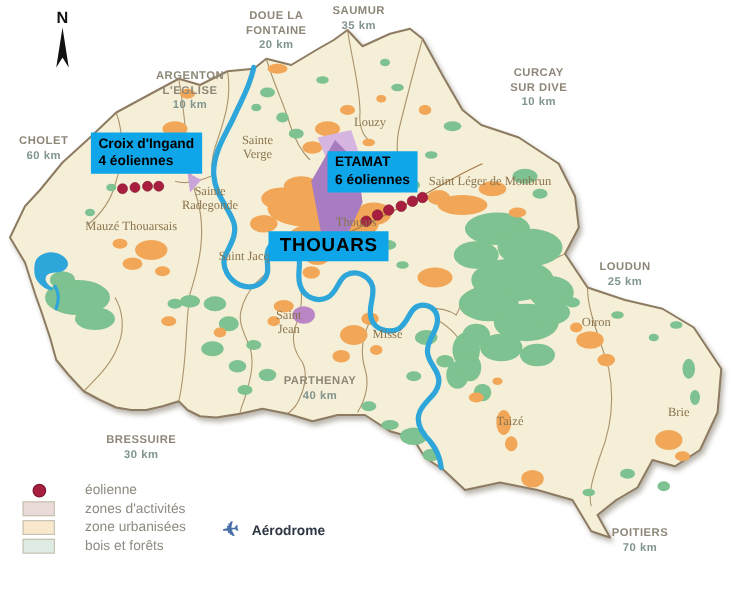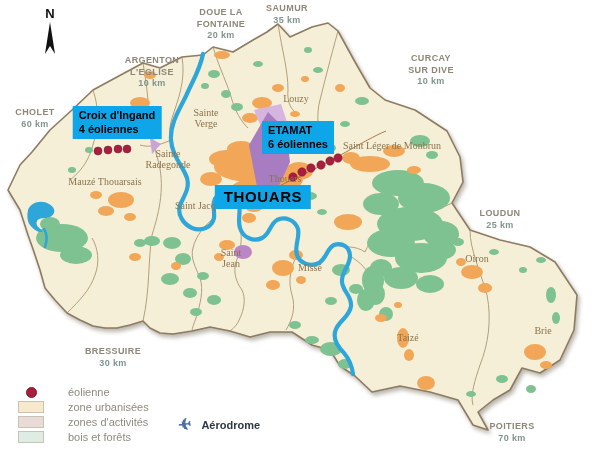--- a/index.html
+++ b/index.html
@@ -247,20 +247,24 @@
   </div>
   <div class="dest" style="left:152px;top:55px;">
     <div>ARGENTON</div>
       <div>L'EGLISE</div>
     <div class="km">10 km</div>
   </div>
   <div class="dest" style="left:500px;top:208px;">
     <div>LOUDUN</div>
       <div class="km">25 km</div>
   </div>
+  <div class="dest" style="left:256px;top:299px;">
+    <div>PARTHENAY</div>
+      <div class="km">40 km</div>
+  </div>
   <div class="dest" style="left:113px;top:346px;">
     <div>BRESSUIRE</div>
       <div class="km">30 km</div>
   </div>
   <div class="dest" style="left:512px;top:421px;">
     <div>POITIERS</div>
       <div class="km">70 km</div>
   </div>
 
   <div class="town" style="left:206px;top:107px;">
@@ -317,29 +321,29 @@
 
   <div class="legend">
     <div class="legend-row">
       <span class="key">
           <span class="dot"></span>
         </span>
       <span>éolienne</span>
     </div>
     <div class="legend-row">
       <span class="key">
+          <span class="swatch sw-activity"></span>
+        </span>
+      <span>zones d'activités</span>
+    </div>
+    <div class="legend-row">
+      <span class="key">
           <span class="swatch sw-urban"></span>
         </span>
       <span>zone urbanisées</span>
-    </div>
-    <div class="legend-row">
-      <span class="key">
-          <span class="swatch sw-activity"></span>
-        </span>
-      <span>zones d'activités</span>
     </div>
     <div class="legend-row">
       <span class="key">
           <span class="swatch sw-forest"></span>
         </span>
       <span>bois et forêts</span>
     </div>
   </div>
 
   <div class="aero">

